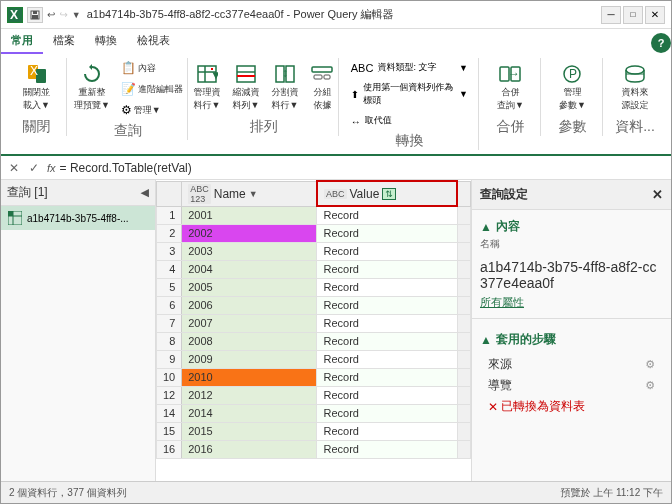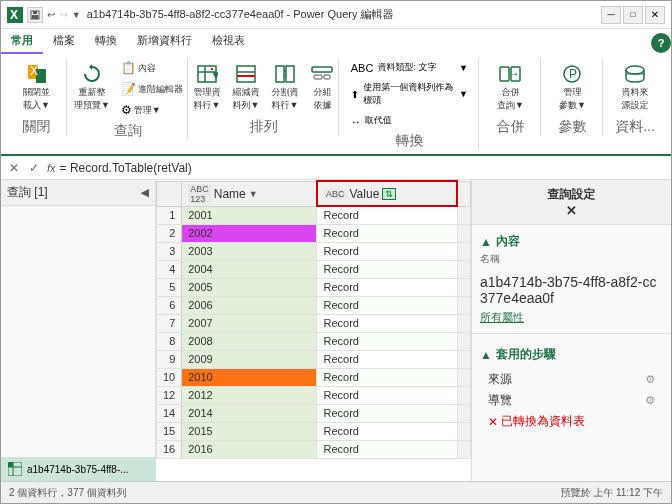--- a/index.html
+++ b/index.html
@@ -38,42 +38,42 @@
     .formula-bar { display: flex; align-items: center; background: #fff; border-bottom: 1px solid #ddd; padding: 2px 4px; height: 24px; }
     .formula-bar-btns { display: flex; gap: 2px; margin-right: 4px; }
     .formula-bar-btn { width: 18px; height: 18px; display: flex; align-items: center; justify-content: center; cursor: pointer; border: 1px solid transparent; color: #666; font-size: 12px; }
     .formula-bar-fx { font-size: 11px; color: #555; margin-right: 4px; font-style: italic; }
     .formula-bar-input { flex: 1; border: none; outline: none; font-size: 12px; color: #333; background: transparent; }
     
     
     .main-content { display: flex; flex: 1; overflow: hidden; }
     
     
-    .left-panel { width: 155px; background: #f9f9f9; border-right: 1px solid #ddd; display: flex; flex-direction: column; overflow: hidden; justify-content: space-between; }
+    .left-panel { width: 155px; background: #f9f9f9; border-right: 1px solid #ddd; display: flex; flex-direction: column; overflow: hidden; }
     .left-panel-header { padding: 4px 6px; font-size: 11px; color: #333; border-bottom: 1px solid #ddd; background: #f0f0f0; display: flex; align-items: center; justify-content: space-between; }
     .left-panel-item { display: flex; align-items: center; padding: 4px 6px; cursor: pointer; font-size: 11px; }
     .left-panel-item.selected { background: #cce5d6; }
     .left-panel-item-icon { width: 16px; height: 16px; margin-right: 4px; display: flex; align-items: center; justify-content: center; }
     
     
     .data-grid-container { flex: 1; display: flex; flex-direction: column; overflow: hidden; }
     .data-grid { width: 100%; border-collapse: collapse; }
     .data-grid th { background: #f0f0f0; border: 1px solid #d0d0d0; padding: 2px 6px; text-align: left; font-size: 11px; font-weight: normal; color: #333; white-space: nowrap; position: sticky; top: 0; z-index: 2; }
     .data-grid td { border: 1px solid #e0e0e0; padding: 1px 6px; font-size: 11px; color: #333; height: 18px; }
     .data-grid tr:nth-child(odd) td { background: #fff; }
     .data-grid tr:nth-child(even) td { background: #f8fff8; }
     .row-num { color: #999; background: #f5f5f5 !important; border-right: 1px solid #ccc !important; text-align: right; min-width: 24px; }
     .col-header { display: flex; align-items: center; gap: 3px; }
     .col-type-icon { font-size: 9px; color: #555; background: #e8e8e8; padding: 0 2px; border-radius: 1px; }
     .col-filter-icon { font-size: 9px; color: #555; cursor: pointer; }
     .col-filter-icon.highlighted { color: #217346; background: #c6efce; border: 1px solid #217346; padding: 0 2px; }
     
     
     .right-panel { width: 200px; background: #f9f9f9; border-left: 1px solid #ddd; display: flex; flex-direction: column; overflow: hidden; }
-    .right-panel-header { padding: 6px 8px; font-size: 13px; color: #333; font-weight: bold; background: #f0f0f0; border-bottom: 1px solid #ddd; display: flex; align-items: center; justify-content: space-between; flex-direction: column; }
+    .right-panel-header { padding: 6px 8px; font-size: 13px; color: #333; font-weight: bold; background: #f0f0f0; border-bottom: 1px solid #ddd; display: flex; align-items: center; justify-content: space-between; }
     .right-panel-section { padding: 4px 8px; }
     .right-panel-section-title { font-size: 11px; font-weight: bold; color: #217346; padding: 4px 0 2px 0; display: flex; align-items: center; gap: 4px; }
     .right-panel-label { font-size: 10px; color: #666; margin-bottom: 8px; }
     .right-panel-value { font-size: 11px; color: #333; margin-bottom: 4px; }
     .right-panel-link { font-size: 11px; color: #217346; cursor: pointer; text-decoration: underline; }
     .right-panel-divider { height: 1px; background: #ddd; margin: 4px 0; }
     .steps-list { padding: 4px 0; }
     .step-item { display: flex; align-items: center; padding: 2px 8px; cursor: pointer; font-size: 11px; color: #333; }
     .step-item.error { color: #c00; }
     .step-gear { font-size: 11px; color: #999; margin-left: auto; }
@@ -118,21 +118,20 @@
       <div class="title-bar-btn maximize">□</div>
       <div class="title-bar-btn close">✕</div>
     </div>
   </div>
 
   <div class="ribbon">
     <div class="ribbon-tabs" style="display:flex; align-items:center;">
       <div class="ribbon-tab active">常用</div>
       <div class="ribbon-tab">檔案</div>
       <div class="ribbon-tab">轉換</div>
-      <div class="ribbon-tab">新增資料行</div>
       <div class="ribbon-tab">檢視表</div>
       <div class="help-btn">?</div>
     </div>
 
     <div class="ribbon-content">
 
       <div class="ribbon-group">
         <div class="ribbon-group-content">
           <div class="ribbon-btn">
             <div class="ribbon-btn-icon">

